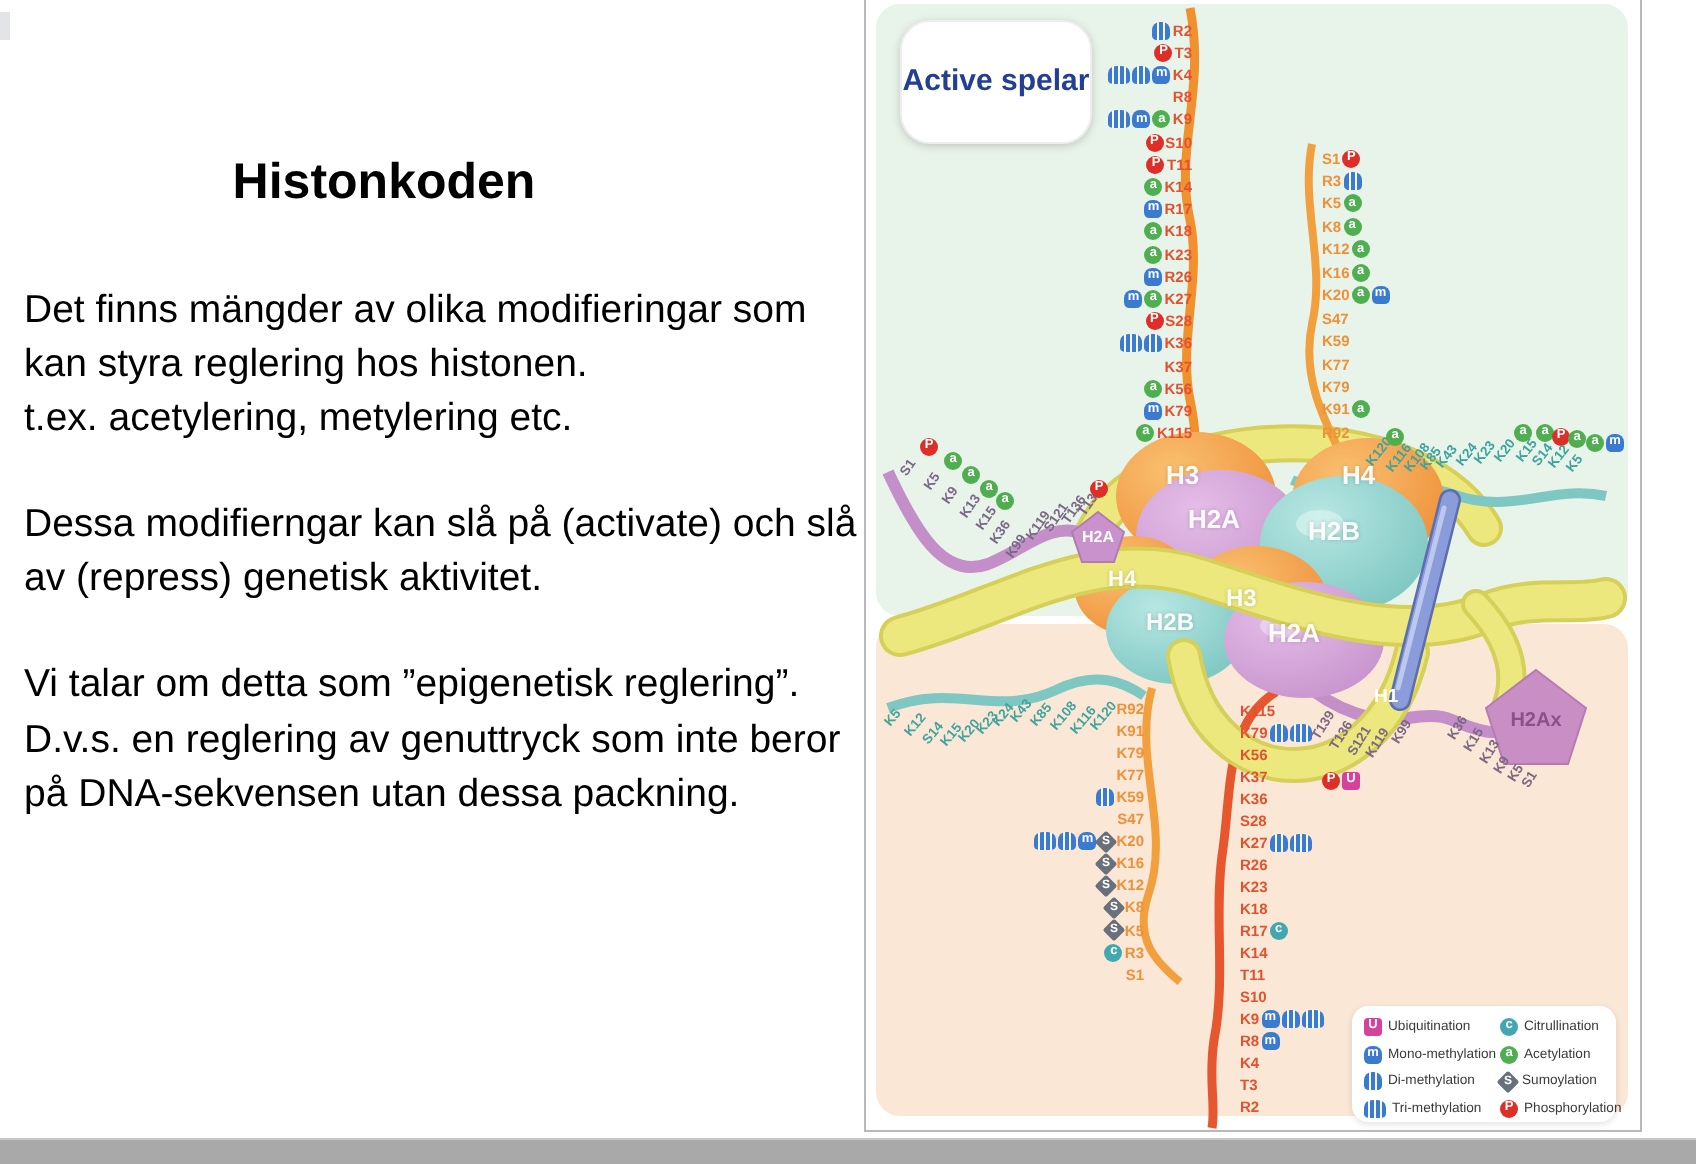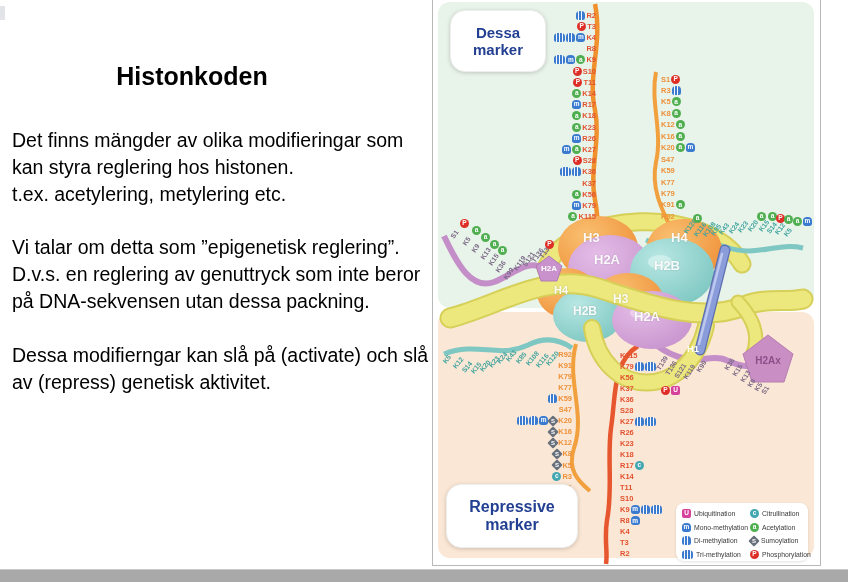--- a/index.html
+++ b/index.html
@@ -3,21 +3,21 @@
 <meta charset="utf-8">
 <style>
   html,body{margin:0;padding:0;}
   body{width:848px;height:582px;background:#ffffff;font-family:"Liberation Sans",sans-serif;overflow:hidden;position:relative;}
   .slide{position:absolute;left:0;top:0;width:848px;height:582px;background:#fff;}
   .edge-mark{position:absolute;left:0;top:6px;width:5px;height:14px;background:#e2e4e7;}
   .bottombar{position:absolute;left:0;top:569px;width:848px;height:13px;background:#a9a9a9;border-top:1px solid #c8c8c8;}
 
   
   .textcol{position:absolute;left:12px;top:62px;width:430px;color:#000;}
-  .textcol h1{font-size:25px;margin:0 30px 36px 0;text-align:center;width:360px;font-weight:bold;}
+  .textcol h1{font-size:25px;margin:15px 30px 36px 0;text-align:center;width:360px;font-weight:bold;}
   .textcol p{font-size:19.5px;line-height:1.39;margin:0 0 26px 0;white-space:pre-line;}
 
   
   .panel{position:absolute;left:432px;top:-2px;width:387px;height:566px;background:#fff;border:1px solid #b8b8b8;}
   .sec{position:absolute;border-radius:12px;}
   .sec-active{left:438px;top:2px;width:376px;height:306px;}
   .sec-repressive{left:438px;top:312px;width:376px;height:246px;}
 
   svg.art{position:absolute;left:0;top:0;width:848px;height:582px;}
 
@@ -59,25 +59,25 @@
 <body>
 
 <div class="slide">
   <div class="edge-mark"></div>
 
   <div class="textcol">
     <h1>Histonkoden</h1>
     <p>Det finns mängder av olika modifieringar som
 kan styra reglering hos histonen.
 t.ex. acetylering, metylering etc.</p>
+    <p>Dessa modifierngar kan slå på (activate) och slå
+av (repress) genetisk aktivitet.</p>
     <p>Vi talar om detta som ”epigenetisk reglering”.
 D.v.s. en reglering av genuttryck som inte beror
 på DNA-sekvensen utan dessa packning.</p>
-    <p>Dessa modifierngar kan slå på (activate) och slå
-av (repress) genetisk aktivitet.</p>
   </div>
 
   <div class="panel"></div>
   <div class="sec sec-active" id="secActive" style="background: rgb(232, 243, 233);"></div>
   <div class="sec sec-repressive" id="secRep" style="background: rgb(251, 231, 213);"></div>
 
   <svg class="art" viewBox="0 0 848 582">
     <defs>
       <radialGradient id="gO" cx="35%" cy="30%" r="80%">
         <stop offset="0%" stop-color="#f9c070"></stop>
@@ -611,24 +611,21 @@
       <div class="tag" style="left: 537px; top: 264px; width: 24px; font-size: 8px; color: rgb(255, 255, 255);">H2A</div>
       <div class="irow" style="left: 545px; top: 240px;">
         <span class="ic ic-P" style="background-color: rgb(221, 47, 40);">
           <i>P</i>
         </span>
       </div>
       <div class="tag" style="left: 750px; top: 355px; width: 36px; font-size: 10px; color: rgb(141, 79, 137);">H2Ax</div>
     </div>
 
   <div class="marker-box active-box" style="color: rgb(34, 63, 146);">
-    <span>Dessa marker</span>
-  </div>
-  <div class="marker-box rep-box" style="color: rgb(34, 63, 146);">
-    <span>Repressive marker</span>
+    <span>Active spelar</span>
   </div>
 
   <div class="legend" id="legend">
       <div class="lrow" style="left: 6px; top: 5px;">
         <span class="ic ic-ubi" style="background-color: rgb(214, 65, 155);">
           <i>U</i>
         </span>
         <span class="ltext">Ubiquitination</span>
       </div>
       <div class="lrow" style="left: 6px; top: 18.5px;">

